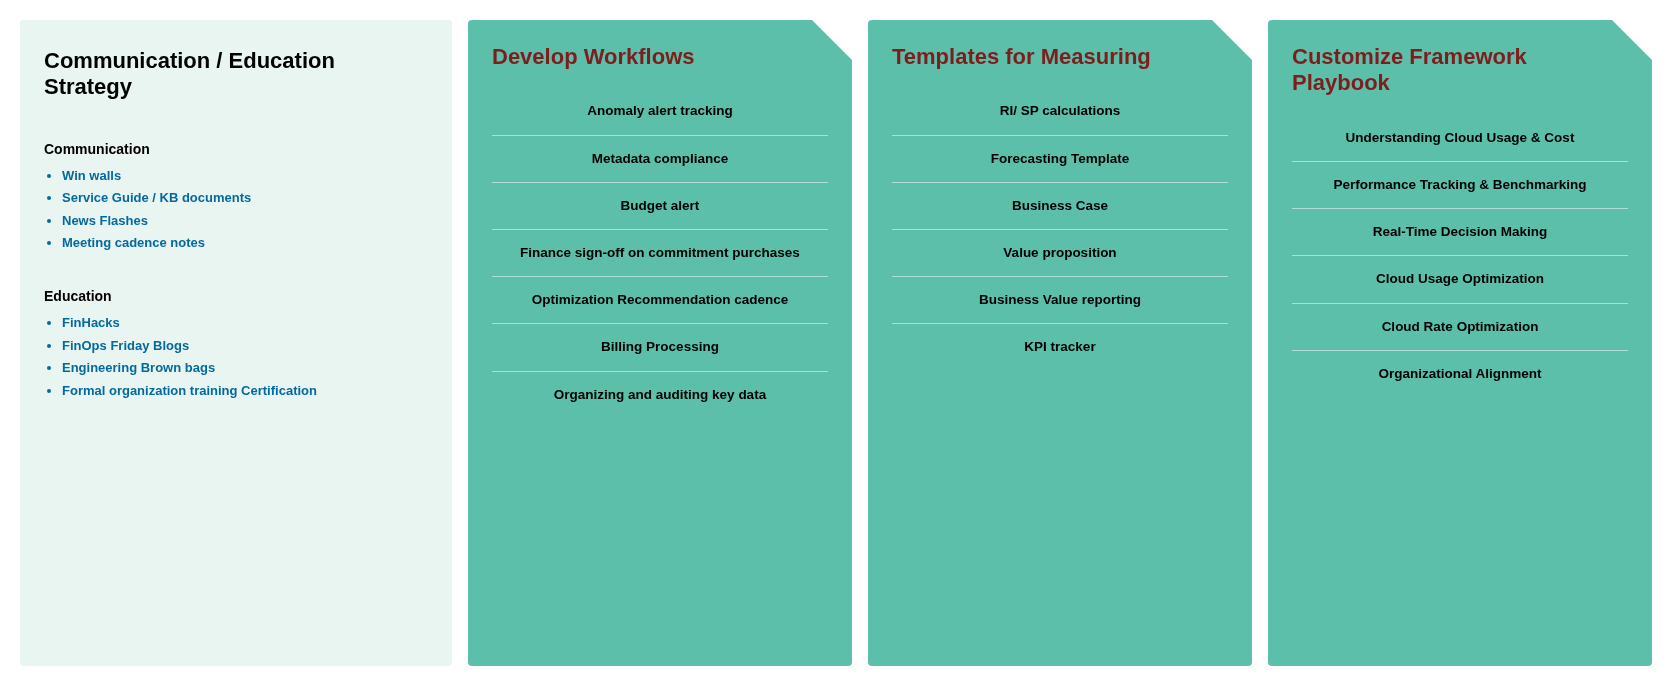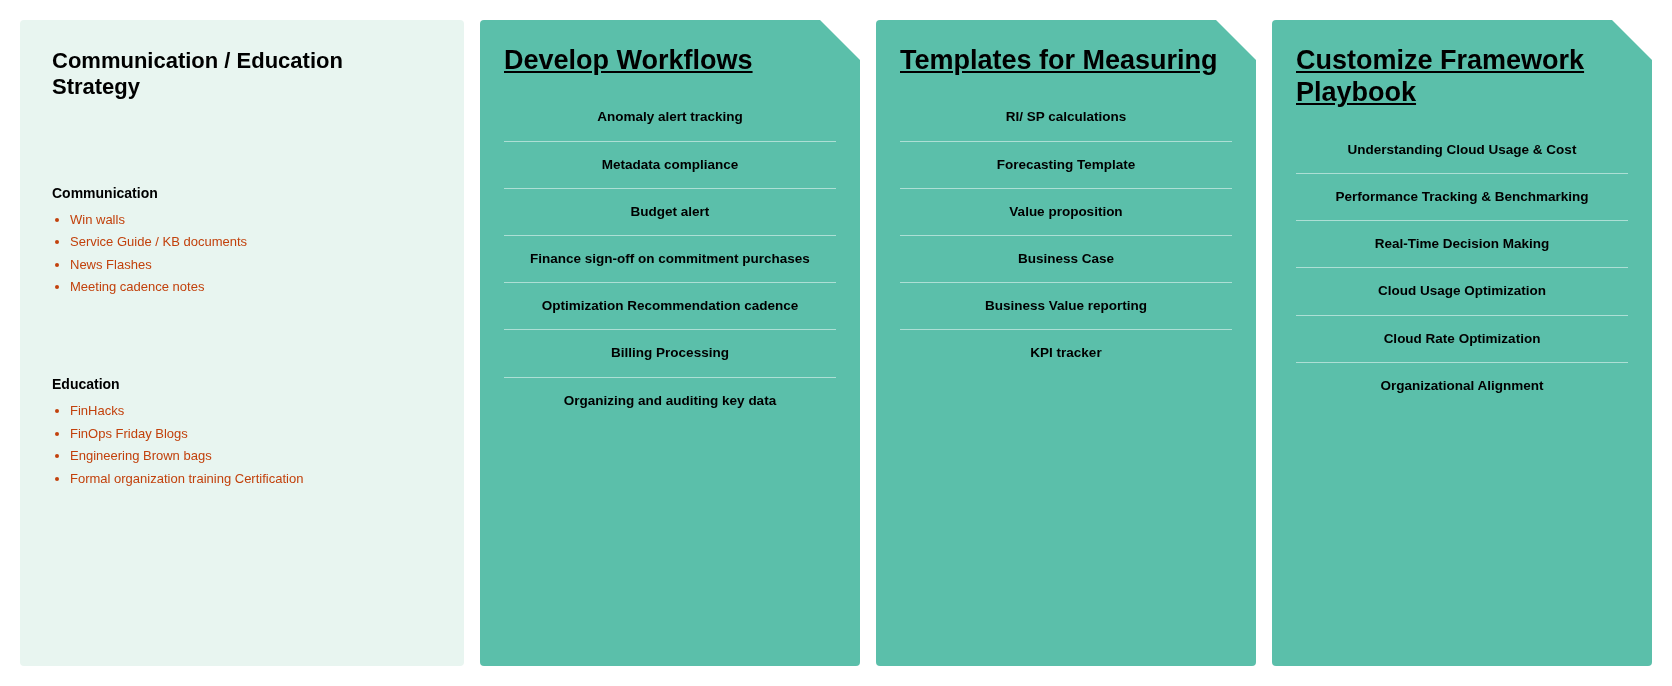--- a/index.html
+++ b/index.html
@@ -17,23 +17,22 @@
     .column {
       flex: 1;
       display: flex;
       flex-direction: column;
       position: relative;
     }
 
     
     .col1 {
       background: #e8f5f0;
-      padding: 28px 32px;
+      padding: 28px 24px;
       border-radius: 4px;
-      gap: 44px;
     }
 
     
     .col-card {
       background: #5bbfaa;
       padding: 0;
       border-radius: 4px;
       clip-path: polygon(0 0, calc(100% - 40px) 0, 100% 40px, 100% 100%, 0 100%);
       display: flex;
       flex-direction: column;
@@ -66,33 +65,32 @@
     }
 
     .col1-list {
       list-style: disc;
       padding-left: 18px;
       margin-bottom: 16px;
     }
 
     .col1-list li {
       font-size: 13px;
-      font-weight: 400;
-      color: #c2410c;
+      font-weight: 700;
+      color: #0369a1;
       margin-bottom: 5px;
       line-height: 1.35;
     }
 
     
     .card-title {
-      font-size: 27px;
+      font-size: 22px;
       font-weight: 900;
-      color: #000000;
+      color: #7f1d1d;
       line-height: 1.2;
-      text-decoration: underline;
     }
 
     
     .card-items {
       display: flex;
       flex-direction: column;
       gap: 0;
     }
 
     .card-item {
@@ -155,22 +153,22 @@
 </div>
 
 <div class="column col-card">
   <div class="col-card-header">
     <div class="card-title">Templates for Measuring</div>
   </div>
   <div class="col-card-body">
     <div class="card-items">
       <div class="card-item">RI/ SP calculations</div>
       <div class="card-item">Forecasting Template</div>
+      <div class="card-item">Business Case</div>
       <div class="card-item">Value proposition</div>
-      <div class="card-item">Business Case</div>
       <div class="card-item">Business Value reporting</div>
       <div class="card-item">KPI tracker</div>
     </div>
   </div>
 </div>
 
 <div class="column col-card">
   <div class="col-card-header">
     <div class="card-title">Customize Framework Playbook</div>
   </div>

